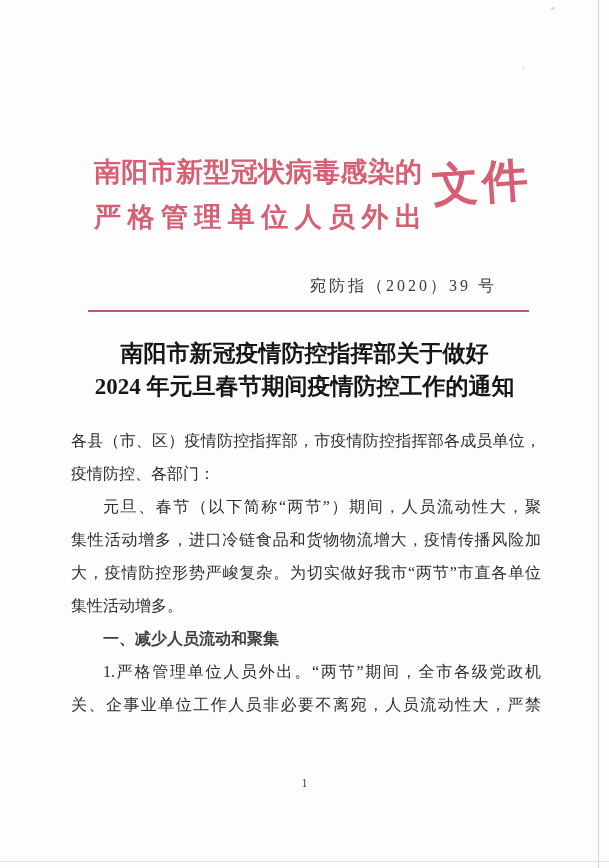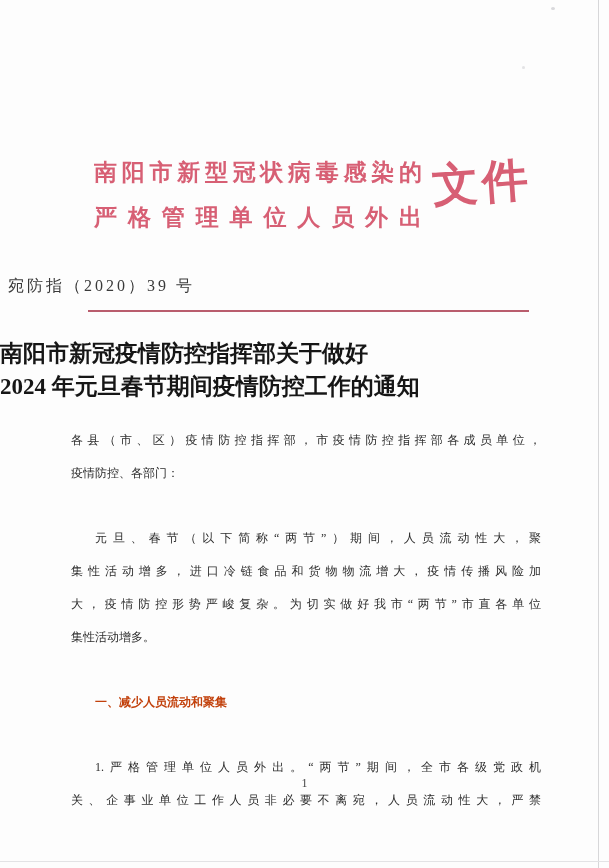--- a/index.html
+++ b/index.html
@@ -30,77 +30,77 @@
 
   
   .letterhead {
     position: absolute; left: 94px; top: 150px;
     width: 442px; height: 90px;
   }
   .issuer {
     position: absolute; left: 0; top: 0; width: 328px;
   }
   .issuer-line {
-    font-size: 23px; font-weight: bold; line-height: 45px;
+    font-size: 27px; font-weight: bold; line-height: 45px;
     color: var(--header-red);
     text-align: justify;
     text-align-last: justify;
     white-space: nowrap;
     letter-spacing: 0;
   }
   .issuer-line.spread { text-align-last: justify; }
   .doc-type {
     position: absolute; left: 338px; top: 2px;
     font-size: 46px; font-weight: bold;
     color: var(--header-red);
     letter-spacing: 4px;
     transform: rotate(-4deg);
     transform-origin: center;
   }
 
   .doc-number {
-    position: absolute; left: 8px; top: 276px; width: 497px;
-    text-align: left;
+    position: absolute; left: 0; top: 276px; width: 497px;
+    text-align: right;
     font-size: 16px; color: #3a3a3a;
     letter-spacing: 3px;
   }
 
   .red-rule {
     position: absolute; left: 88px; top: 310px;
     width: 441px; height: 2px;
     background: var(--rule-red);
   }
 
   .title {
     position: absolute; left: 0; top: 337px; width: 609px;
-    text-align: left;
+    text-align: center;
     font-size: 23px; font-weight: bold; color: #161616;
     line-height: 33px;
     font-family: "Liberation Serif", "DejaVu Serif", serif;
   }
 
   .body-text {
     position: absolute; left: 71px; top: 424px;
     width: 470px;
-    font-size: 12px; color: #2e2e2e;
+    font-size: 16px; color: #2e2e2e;
     font-family: "Liberation Serif", "DejaVu Serif", serif;
   }
   .line {
     height: 33px; line-height: 33px;
     white-space: nowrap;
   }
   .line.fill {
     white-space: normal;
     text-align: justify;
     text-align-last: justify;
   }
-  .line.indent { text-indent: 2em; margin-top: 32px; }
+  .line.indent { text-indent: 2em; }
   .line.heading {
     font-family: "Liberation Sans", "DejaVu Sans", sans-serif;
-    font-weight: bold; color: #c2410c;
+    font-weight: bold; color: #404040;
   }
 
   .page-number {
     position: absolute; left: 0; top: 776px; width: 609px;
     text-align: center;
     font-size: 12px; color: #454545;
   }
 </style>
 </head>
 <body>

